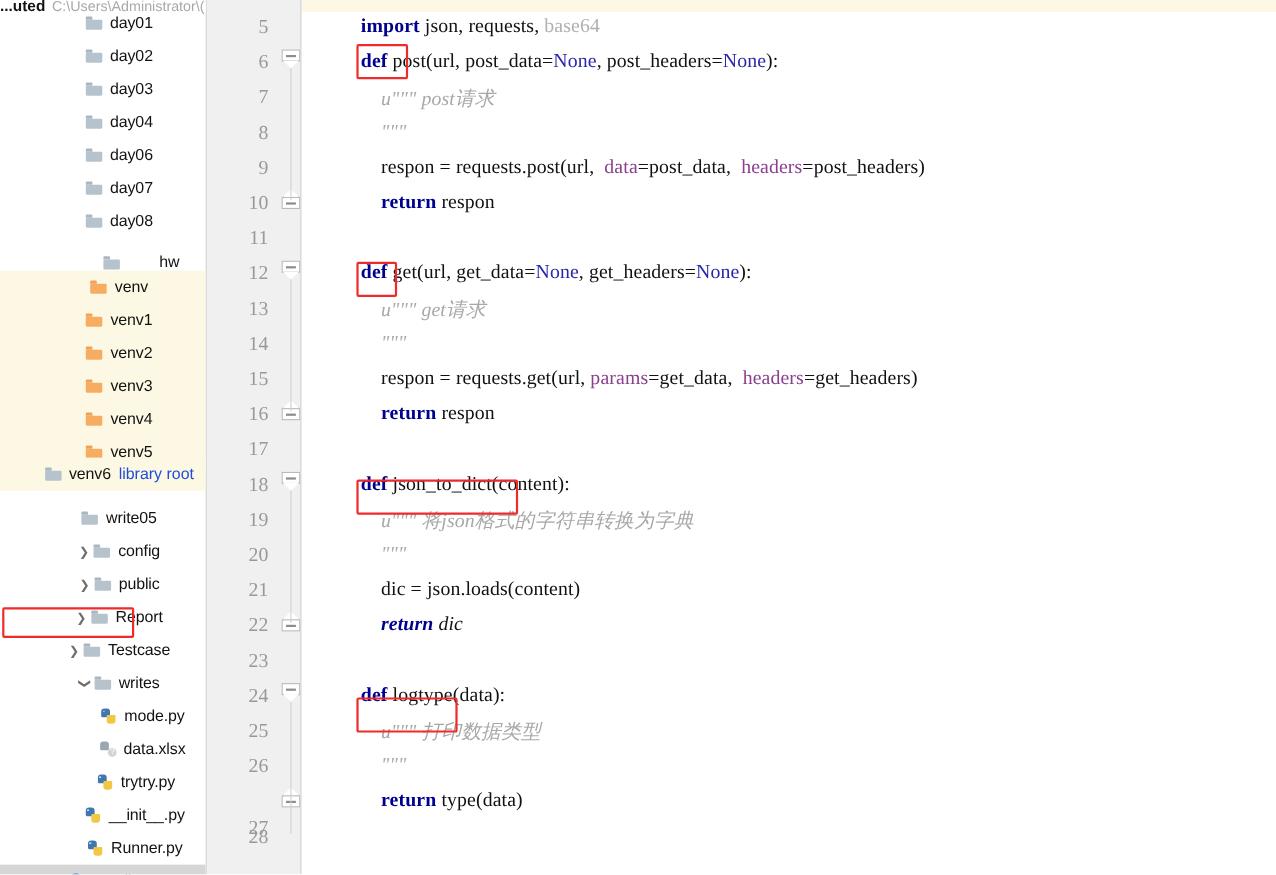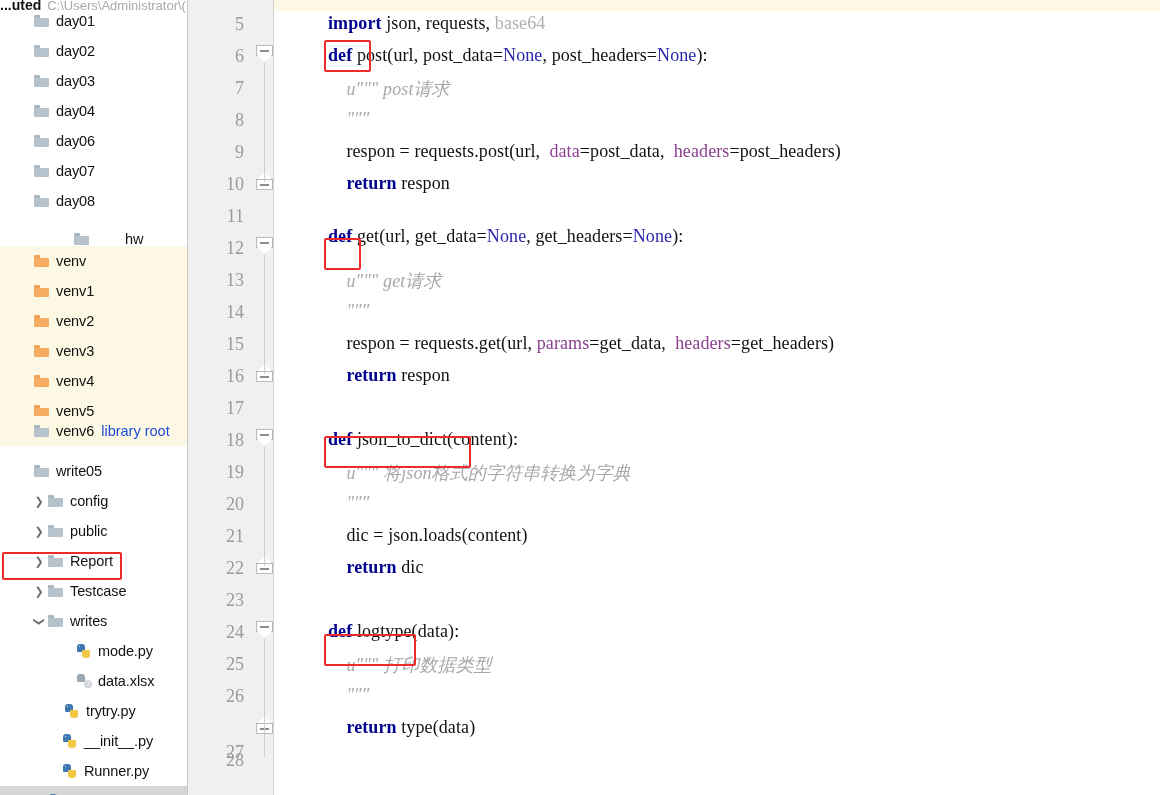--- a/index.html
+++ b/index.html
@@ -20,20 +20,21 @@
     flex:0 0 188px;
     overflow:hidden;
   }
   .tree-row {
     position:relative;
     height:30px;
     display:flex; align-items:center;
     font-size:14.5px; color:#1a1a1a;
     white-space:nowrap;
     padding-right:4px;
+    justify-content:center;
   }
   .tree-row.excluded { background:#fdf8e3; }
   .tree-row.selected { background:#d6d6d6; }
   .twisty {
     width:14px; flex:0 0 14px;
     text-align:center;
     font-size:11px; color:#6e6e6e;
     line-height:1;
     margin-right:1px;
     font-family:"DejaVu Sans", sans-serif;
@@ -475,21 +476,21 @@
         </div>
         <div class="code-line" style="top: 136px;">
           <div class="codetext" style="top: 5px;"><span class="plain">    respon = requests.post(url,  </span><span class="kwarg">data</span><span class="plain">=post_data,  </span><span class="kwarg">headers</span><span class="plain">=post_headers)</span></div>
         </div>
         <div class="code-line" style="top: 168px;">
           <div class="codetext" style="top: 5px;"><span class="plain">    </span><span class="kw">return</span><span class="plain"> respon</span></div>
         </div>
         <div class="code-line" style="top: 200px;">
           <div class="codetext" style="top: 5px;"></div>
         </div>
-        <div class="code-line" style="top: 221px;">
+        <div class="code-line" style="top: 232px;">
           <div class="codetext" style="top: 5px;"><span class="kw">def</span><span class="plain"> </span><span class="fn">get</span><span class="plain">(url, get_data=</span><span class="kw2">None</span><span class="plain">, get_headers=</span><span class="kw2">None</span><span class="plain">):</span></div>
         </div>
         <div class="code-line" style="top: 264px;">
           <div class="codetext" style="top: 5px;"><span class="doc">    u""" get请求</span></div>
         </div>
         <div class="code-line" style="top: 296px;">
           <div class="codetext" style="top: 5px;"><span class="doc">    """</span></div>
         </div>
         <div class="code-line" style="top: 328px;">
           <div class="codetext" style="top: 5px;"><span class="plain">    respon = requests.get(url, </span><span class="kwarg">params</span><span class="plain">=get_data,  </span><span class="kwarg">headers</span><span class="plain">=get_headers)</span></div>
@@ -506,21 +507,21 @@
         <div class="code-line" style="top: 456px;">
           <div class="codetext" style="top: 5px;"><span class="doc">    u""" 将json格式的字符串转换为字典</span></div>
         </div>
         <div class="code-line" style="top: 488px;">
           <div class="codetext" style="top: 5px;"><span class="doc">    """</span></div>
         </div>
         <div class="code-line" style="top: 520px;">
           <div class="codetext" style="top: 5px;"><span class="plain">    dic = json.loads(content)</span></div>
         </div>
         <div class="code-line" style="top: 552px;">
-          <div class="codetext" style="top: 5px;"><span class="plain">    </span><span class="kw">return</span><span class="plain"> dic</span></div>
+          <div class="codetext" style="top: 5px; font-style: italic;"><span class="plain">    </span><span class="kw">return</span><span class="plain"> dic</span></div>
         </div>
         <div class="code-line" style="top: 584px;">
           <div class="codetext" style="top: 5px;"></div>
         </div>
         <div class="code-line" style="top: 616px;">
           <div class="codetext" style="top: 5px;"><span class="kw">def</span><span class="plain"> </span><span class="fn">logtype</span><span class="plain">(data):</span></div>
         </div>
         <div class="code-line" style="top: 648px;">
           <div class="codetext" style="top: 5px;"><span class="doc">    u""" 打印数据类型</span></div>
         </div>

